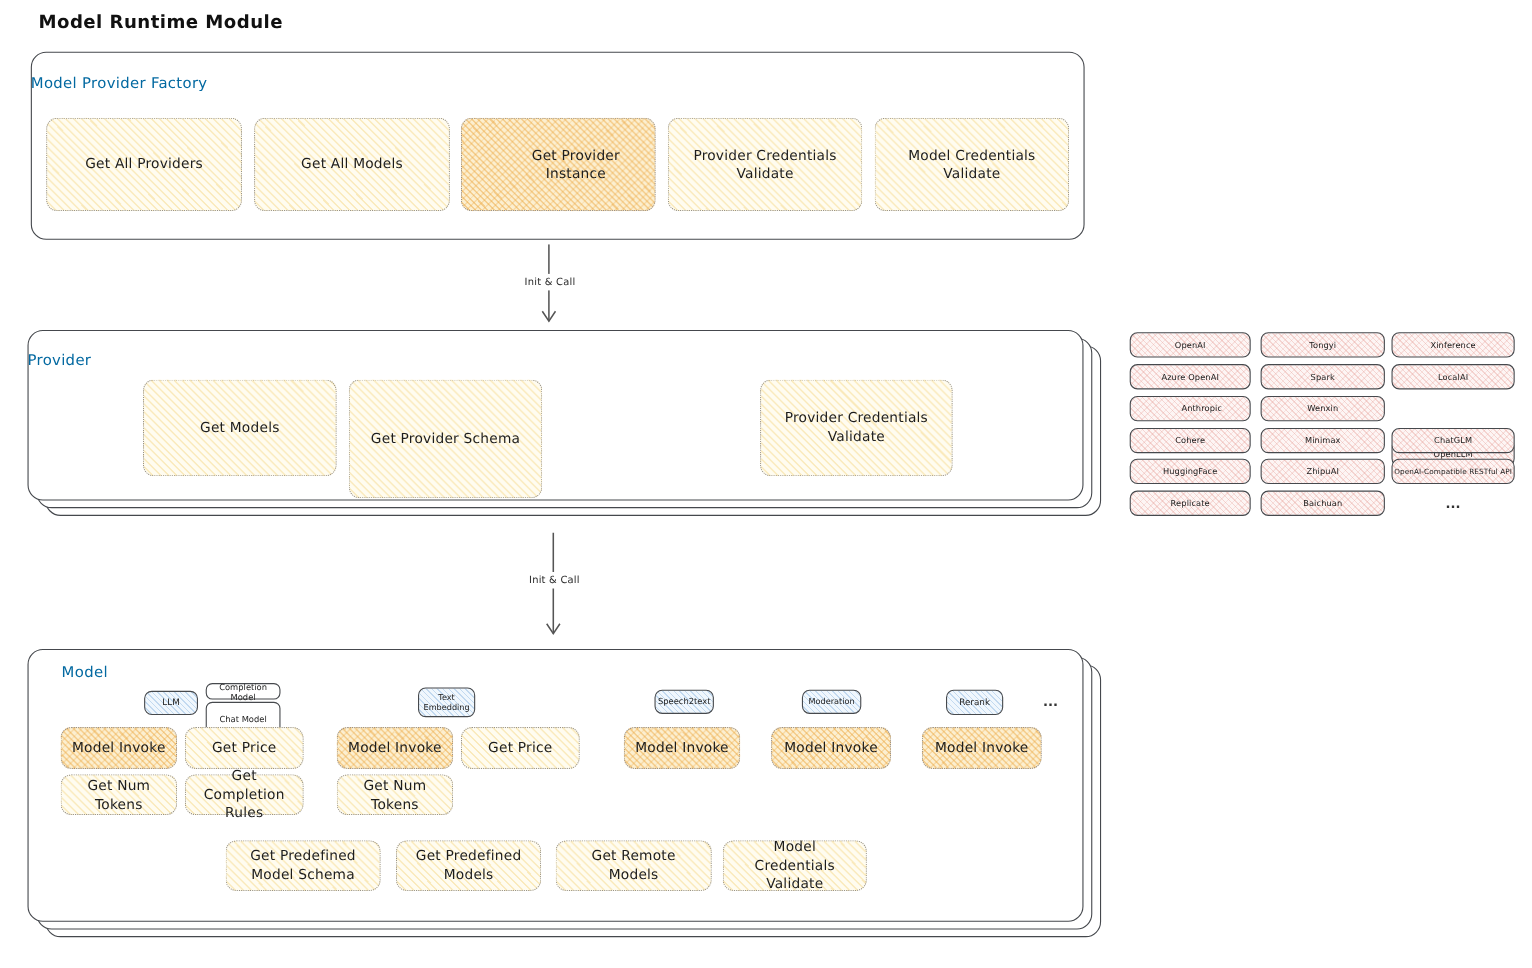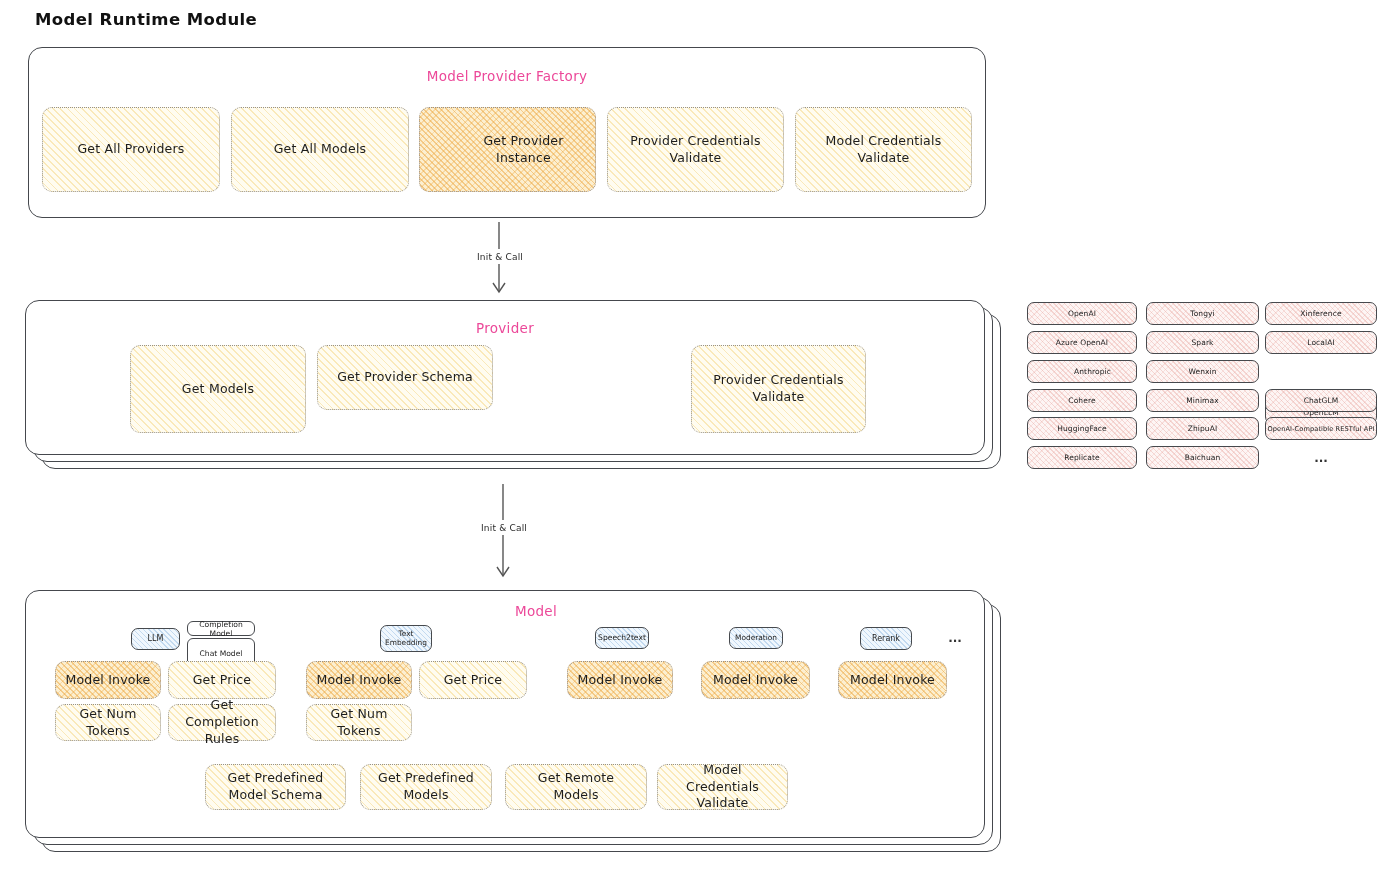--- a/index.html
+++ b/index.html
@@ -1,20 +1,20 @@
 <!DOCTYPE html>
 <html><head>
 <meta charset="utf-8">
 <style>
   html,body{margin:0;padding:0;background:#ffffff;}
   .canvas{position:relative;width:1393px;height:880px;background:#ffffff;overflow:hidden;
           font-family:"DejaVu Sans", sans-serif;color:#1d1d1d;}
   .abs{position:absolute;box-sizing:border-box;}
   .card{background:#ffffff;border:1.6px solid #45484d;border-radius:14px;}
-  .ctitle{font-size:13.5px;text-align:center;letter-spacing:.3px;color:#ec4899;}
+  .ctitle{font-size:13.5px;letter-spacing:.3px;color:#0369a1;}
   .main-title{font-size:16.5px;font-weight:bold;letter-spacing:.4px;color:#111;}
   .btn{display:flex;align-items:center;justify-content:center;text-align:center;
        font-size:12.5px;line-height:1.35;padding:3px 8px;letter-spacing:.2px;}
   
   .hy{background-color:#fffcf0;border:1.6px dotted #979288;border-radius:10px;
       background-image:repeating-linear-gradient(45deg, rgba(243,207,110,.42) 0 1.3px, transparent 1.3px 5px);}
   
   .ho{background-color:#fcefd0;border:1.6px dotted #97908a;border-radius:10px;
       background-image:
         repeating-linear-gradient(45deg, rgba(236,166,62,.5) 0 1.3px, transparent 1.3px 4px),
@@ -59,21 +59,21 @@
     <polyline points="5,61 11,70 17,61" fill="none" stroke="#555" stroke-width="1.4"></polyline>
   </svg>
   <div class="abs arrow-label" style="left:471px;top:249px;width:58px;height:15px;">Init &amp; Call</div>
 
   <div class="abs card" style="left:41px;top:314px;width:960px;height:155px;"></div>
   <div class="abs card" style="left:33px;top:307px;width:960px;height:155px;"></div>
   <div class="abs card" style="left:25px;top:300px;width:960px;height:155px;"></div>
   <div class="abs ctitle" style="left:25px;top:320px;width:960px;">Provider</div>
 
   <div class="abs btn hy" style="left:130px;top:345px;width:176px;height:88px;">Get Models</div>
-  <div class="abs btn hy" style="left:317px;top:345px;width:176px;height:65px;">Get Provider Schema</div>
+  <div class="abs btn hy" style="left:317px;top:345px;width:176px;height:108px;">Get Provider Schema</div>
   <div class="abs btn hy" style="left:691px;top:345px;width:175px;height:88px;">Provider Credentials Validate</div>
 
   <div class="abs pill" style="left:1027px;top:302px;width:110px;height:23px;">OpenAI</div>
   <div class="abs pill" style="left:1027px;top:331px;width:110px;height:23px;">Azure OpenAI</div>
   <div class="abs pill" style="left:1027px;top:360px;width:110px;height:23px;padding-left:21px;">Anthropic</div>
   <div class="abs pill" style="left:1027px;top:389px;width:110px;height:23px;">Cohere</div>
   <div class="abs pill" style="left:1027px;top:417px;width:110px;height:23px;">HuggingFace</div>
   <div class="abs pill" style="left:1027px;top:446px;width:110px;height:23px;">Replicate</div>
 
   <div class="abs pill" style="left:1146px;top:302px;width:113px;height:23px;">Tongyi</div>

